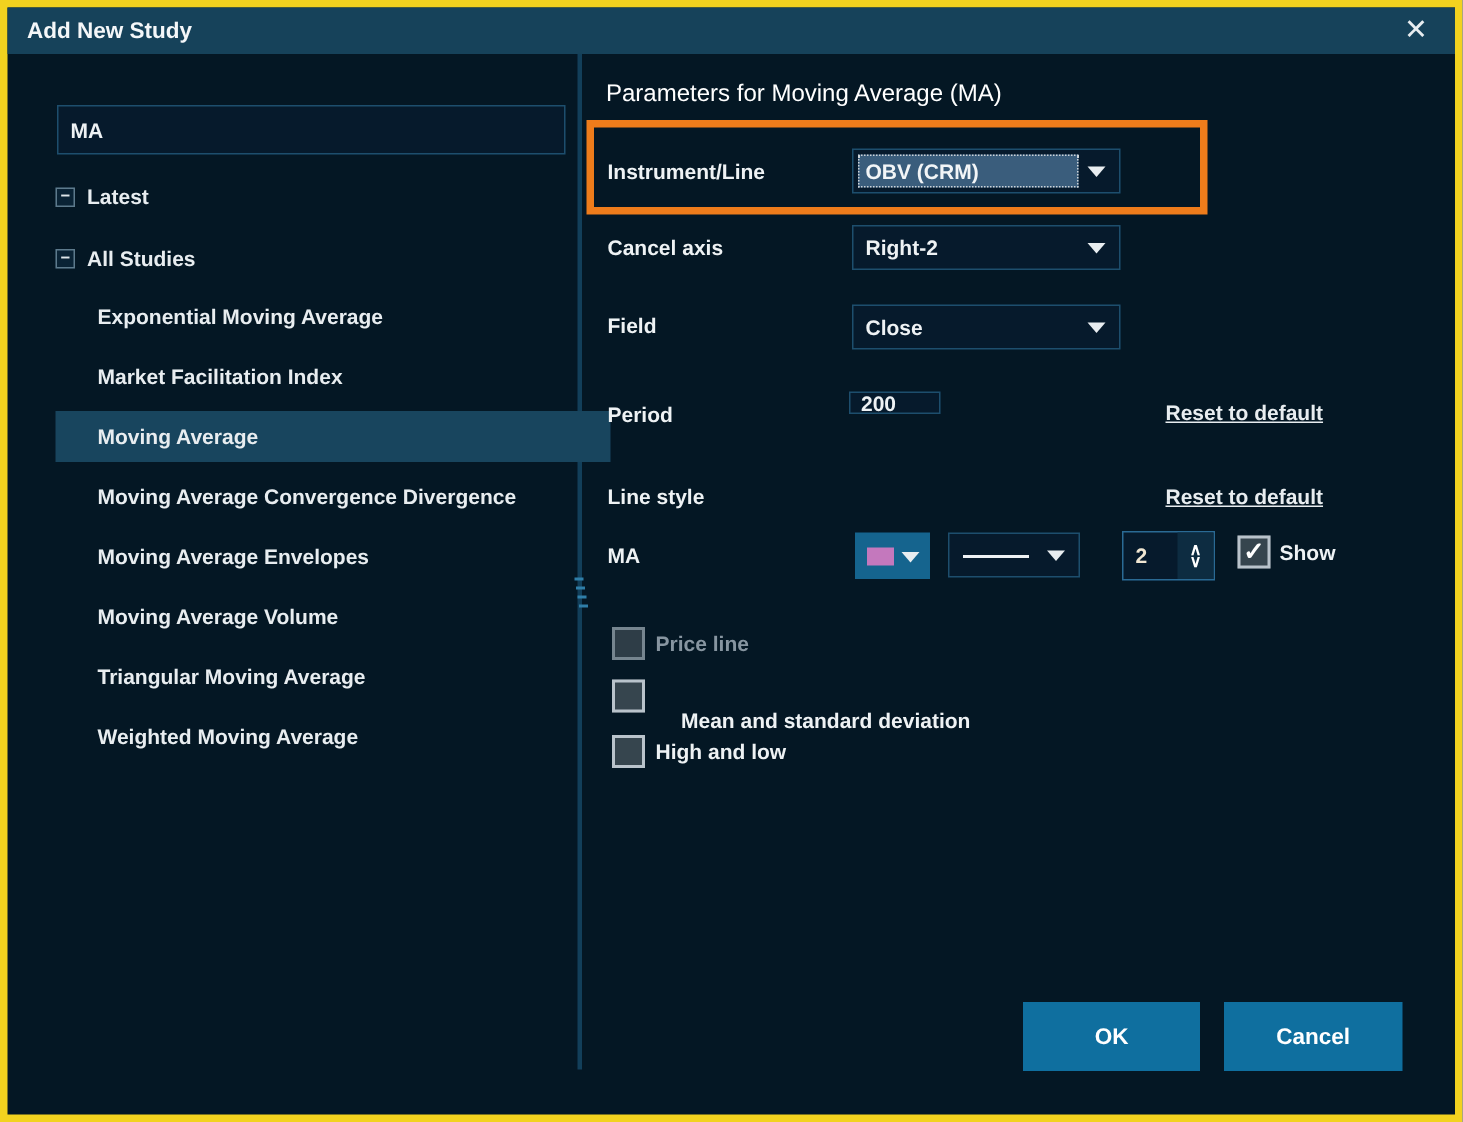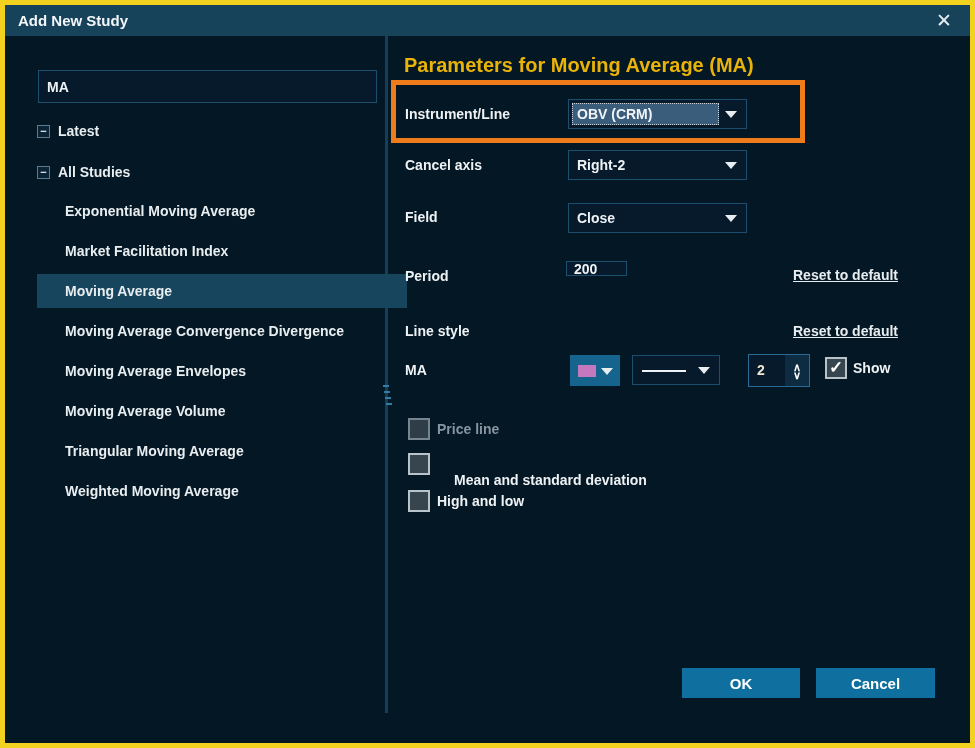--- a/index.html
+++ b/index.html
@@ -50,21 +50,21 @@
   #row-i0{top:189px}
   #row-i1{top:229px}
   #row-i2{top:269px}
   #row-i3{top:309px}
   #row-i4{top:349px}
   #row-i5{top:389px}
   #row-i6{top:429px}
   #row-i7{top:469px}
 
   
-  .heading{position:absolute;left:399px;top:49px;font-size:20px;font-weight:700;color:#eab308;}
+  .heading{position:absolute;left:399px;top:49px;font-size:16px;font-weight:400;color:#ffffff;}
   .annotation{position:absolute;left:386px;top:75px;width:404px;height:53px;border:5px solid var(--orange);z-index:5;}
   .flabel{position:absolute;left:400px;font-size:14px;font-weight:700;color:#eef2f4;line-height:20px;text-align:right;}
   #lbl-instrument{top:99px}
   #lbl-axis{top:150px}
   #lbl-field{top:202px}
   #lbl-period{top:261px}
   #lbl-linestyle{top:316px}
   #lbl-ma{top:355px}
 
   .dropdown{position:absolute;left:563px;width:179px;height:30px;box-sizing:border-box;
@@ -75,21 +75,21 @@
   .dd-value{position:absolute;left:8px;top:0;line-height:28px;font-size:14px;font-weight:700;color:#eef2f4;}
   .dd-value-sel{position:absolute;left:3px;top:3px;right:27px;bottom:3px;background:var(--dd-sel);
                 outline:1px dotted #ccd3d8;outline-offset:-1px;line-height:22px;padding-left:5px;
                 font-size:14px;font-weight:700;color:#f2f5f7;}
   .dd-arrow{position:absolute;right:9px;top:50%;margin-top:-3px;width:0;height:0;
             border-left:6px solid transparent;border-right:6px solid transparent;border-top:7px solid #e8edf0;}
 
   .num-input{position:absolute;left:561px;top:256px;width:61px;height:15px;box-sizing:border-box;
              background:var(--ctrl-bg);border:1px solid var(--line);color:var(--txt);
              font-family:"Liberation Sans",sans-serif;font-size:14px;font-weight:700;padding:0 7px;outline:none;}
-  .reset-link{position:absolute;left:788px;font-size:14px;font-weight:700;color:#e8edf0;
+  .reset-link{position:absolute;left:772px;font-size:14px;font-weight:700;color:#e8edf0;
               text-decoration:underline;cursor:pointer;}
   #reset-period{top:262px}
   #reset-linestyle{top:318px}
 
   
   .color-btn{position:absolute;left:565px;top:350px;width:50px;height:31px;background:#15648e;cursor:pointer;}
   .color-swatch{position:absolute;left:8px;top:10px;width:18px;height:12px;background:#c478bd;}
   .color-btn .dd-arrow{right:7px;}
   .line-dd{position:absolute;left:627px;top:350px;width:88px;height:30px;box-sizing:border-box;
            background:var(--ctrl-bg);border:1px solid var(--line);cursor:pointer;}
@@ -107,21 +107,21 @@
   #cb-show{left:820px;top:352px;}
   #lbl-show{position:absolute;left:848px;top:353px;font-size:14px;font-weight:700;line-height:20px;}
   #cb-price{left:403px;top:413px;}
   #cb-mean{left:403px;top:448px;}
   #cb-high{left:403px;top:485px;}
   .cb-label{position:absolute;left:432px;font-size:14px;font-weight:700;line-height:22px;}
   #lbl-price{top:413px;color:var(--txt-dim);}
   #lbl-mean{top:464px;margin-left:17px;}
   #lbl-high{top:485px;}
 
-  .btn{position:absolute;top:663px;height:30px;background:var(--btn-blue);border:none;color:#fff;
+  .btn{position:absolute;top:663px;height:46px;background:var(--btn-blue);border:none;color:#fff;
        font-family:"Liberation Sans",sans-serif;font-size:15px;font-weight:700;cursor:pointer;}
   #btn-ok{left:677px;width:118px;}
   #btn-cancel{left:811px;width:119px;}
 </style>
 </head>
 <body>
 
 <div class="dialog">
 
   <div class="titlebar">

